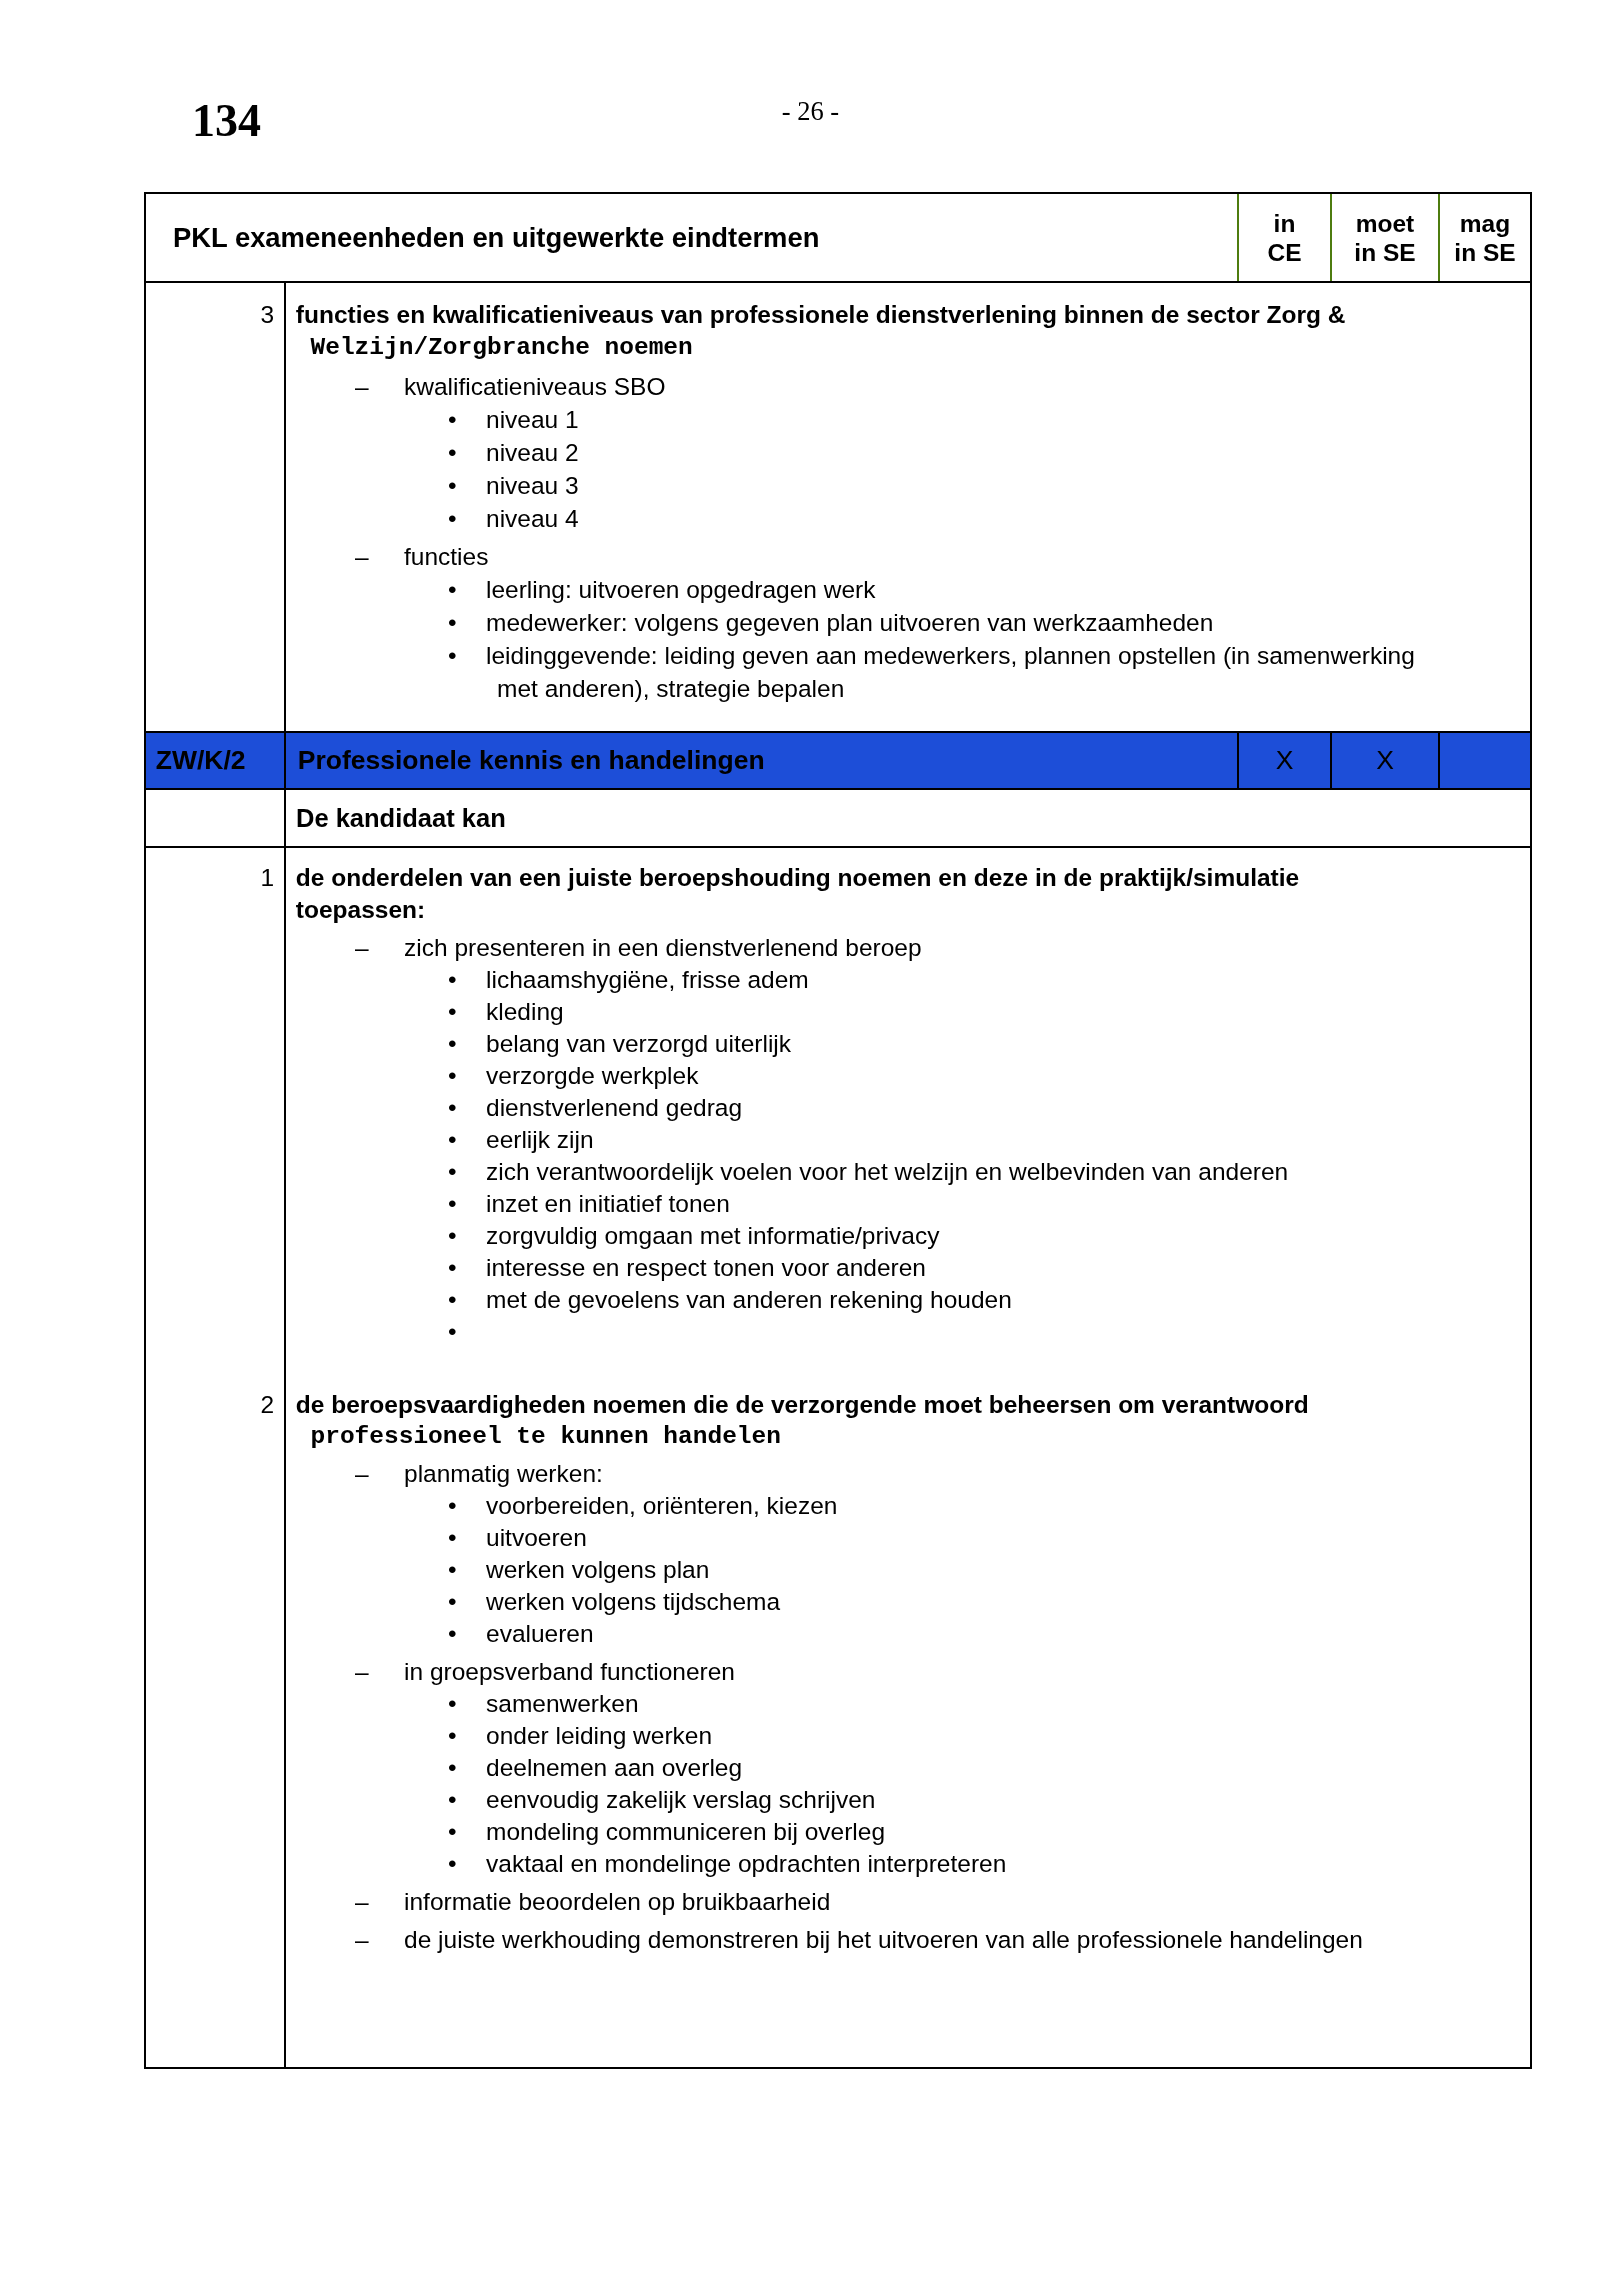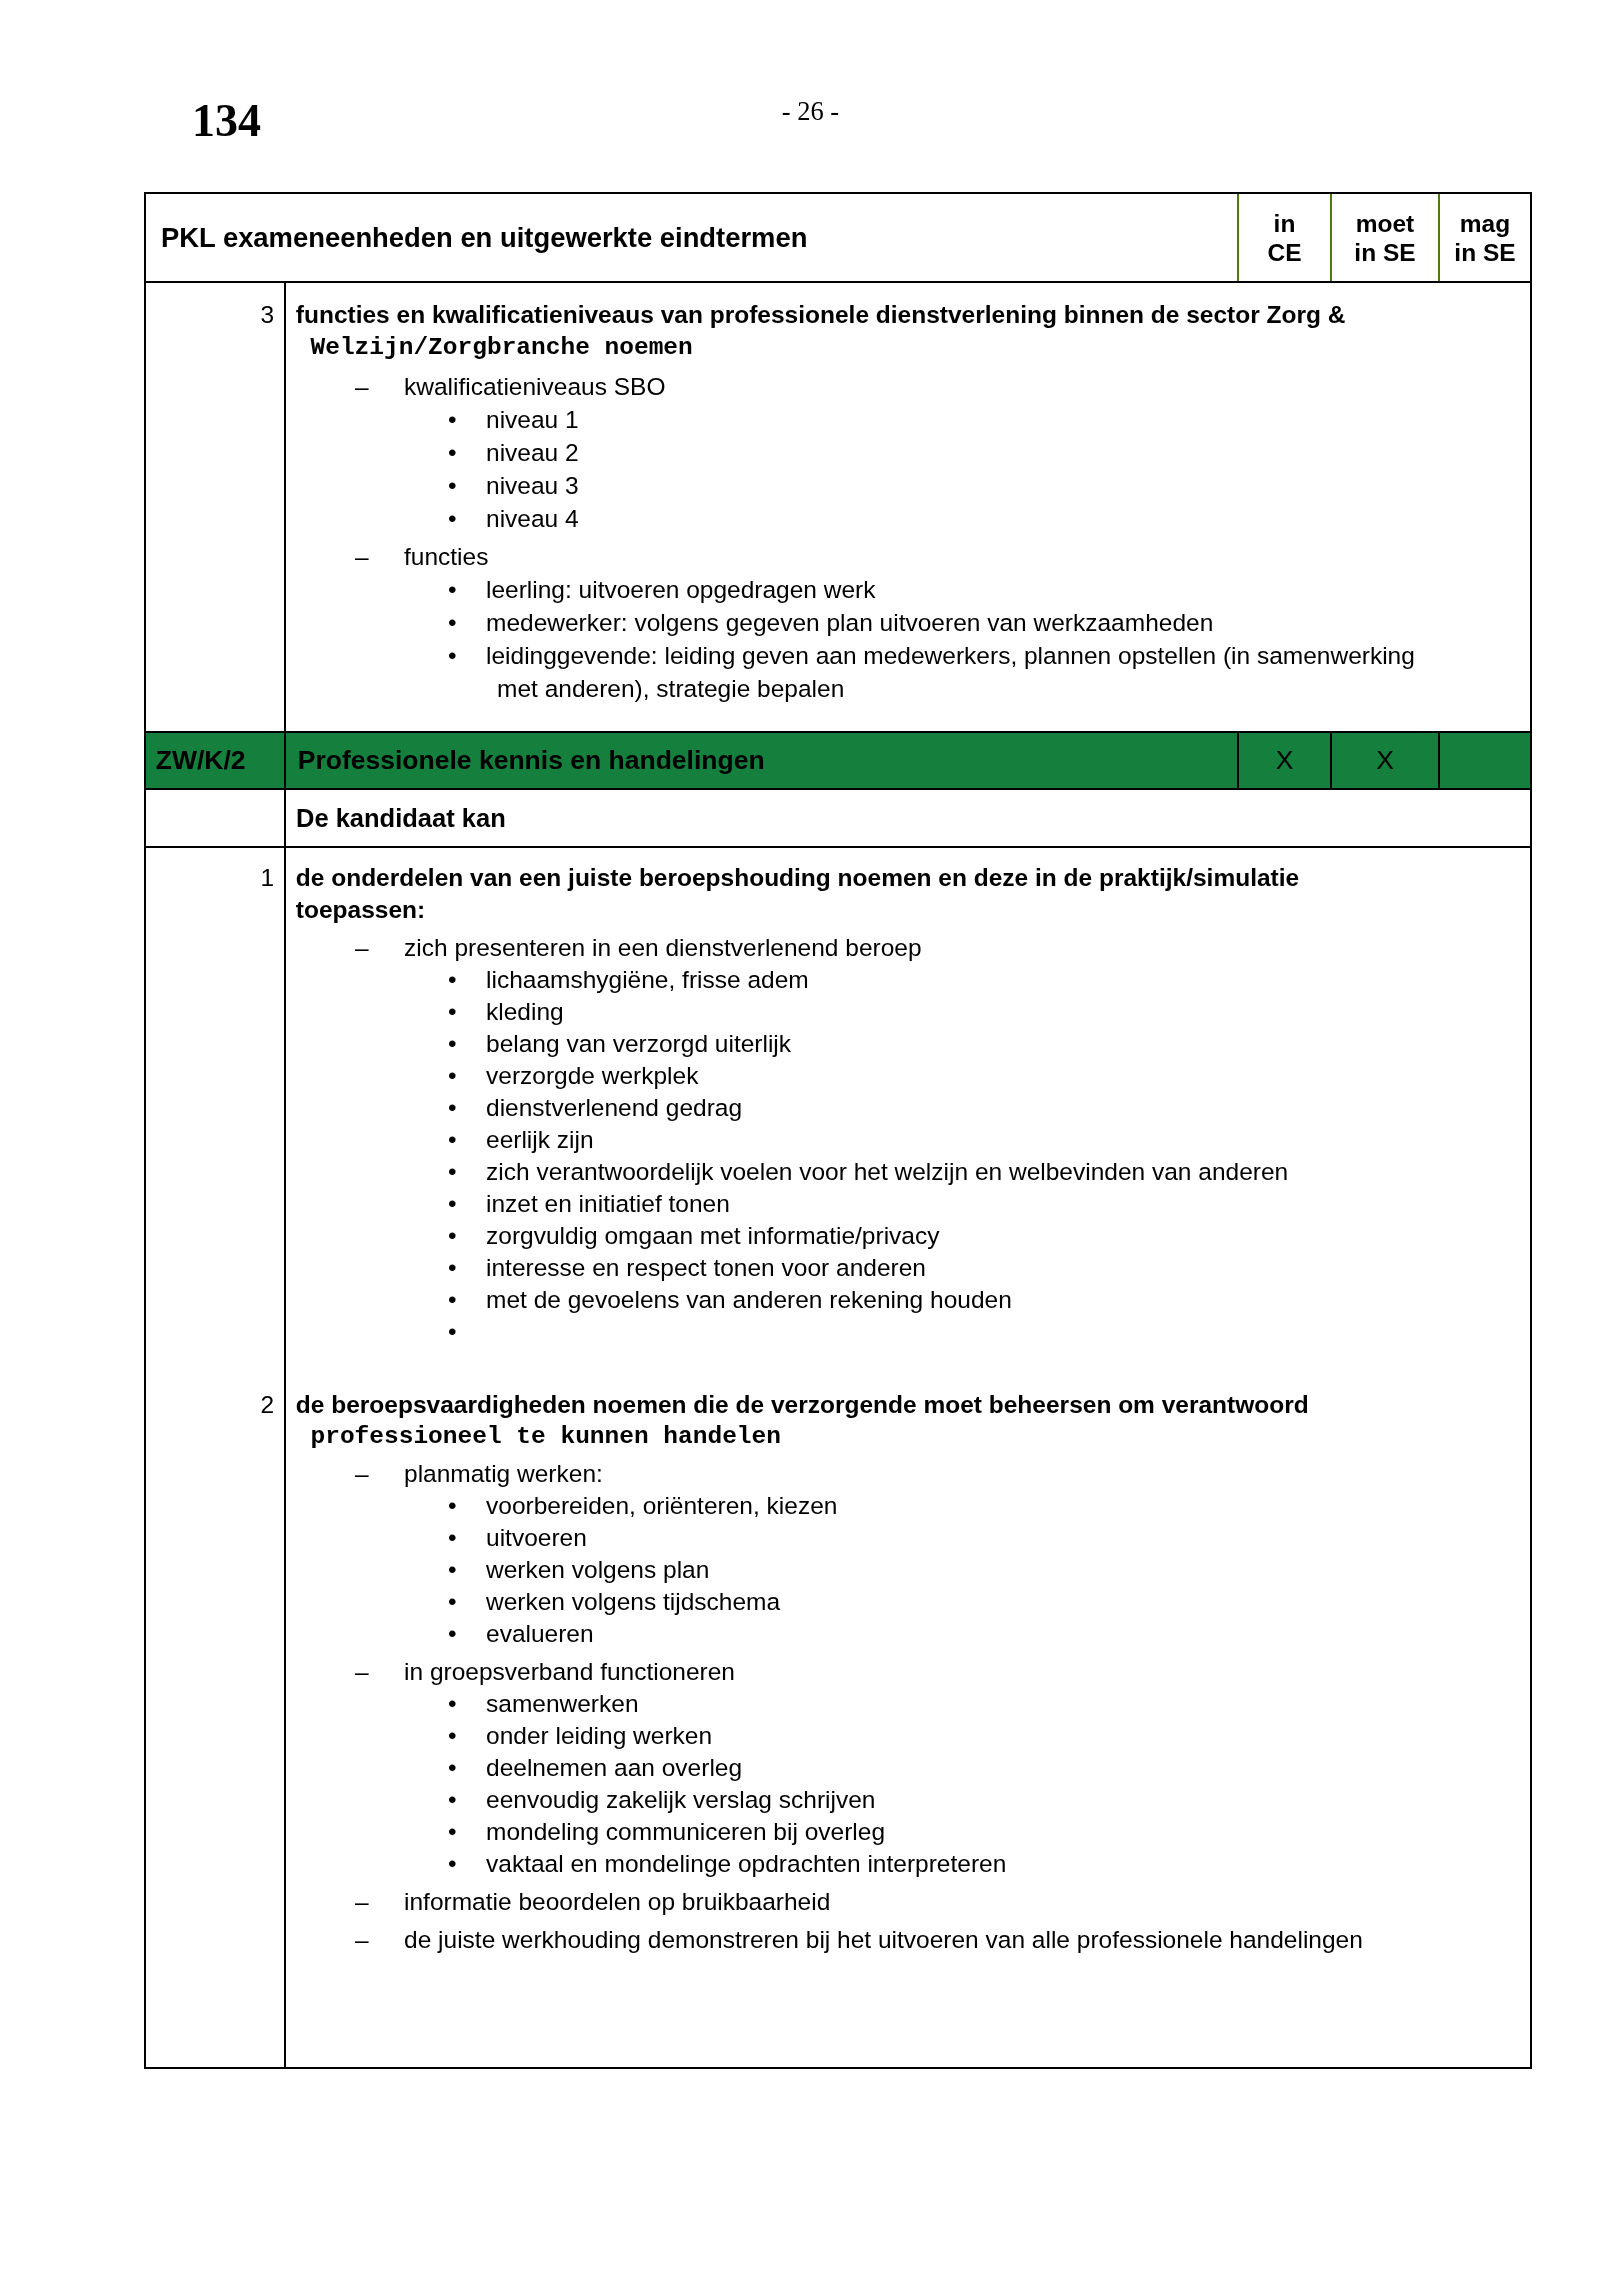--- a/index.html
+++ b/index.html
@@ -26,21 +26,21 @@
   .doc-table{
     position:absolute;left:144px;top:192px;
     width:1384px;
     border:2.9px solid #000;
     box-sizing:content-box;
   }
   
   .row-header{height:87px;display:flex;border-bottom:2.9px solid #000;}
   .hd-title{
     width:1091px;box-sizing:border-box;flex:none;
-    display:flex;align-items:center;padding-left:15px;
+    display:flex;align-items:center;padding-left:27px;
     font-weight:bold;font-size:27.4px;
   }
   .hd-col{
     box-sizing:border-box;flex:none;
     border-left:2px solid #4d7c0f;
     display:flex;flex-direction:column;justify-content:center;
     text-align:center;font-weight:bold;font-size:24.5px;line-height:29px;
   }
   .hd-col.c1{width:93px;}
   .hd-col.c2{width:108px;}
@@ -183,21 +183,21 @@
               <span>leidinggevende: leiding geven aan medewerkers, plannen opstellen (in samenwerking</span>
             </span>
           </div>
           <div class="line bullet-wrap">
             <span class="num"></span>
             <span class="txt">met anderen), strategie bepalen</span>
           </div>
         </div>
     </div>
 
-    <div class="row-unit" id="unit-row" style="background: #15803d;">
+    <div class="row-unit" id="unit-row" style="background: #1d4ed8;">
       <div class="unit-code">ZW/K/2</div>
       <div class="unit-title">Professionele kennis en handelingen</div>
       <div class="unit-x c1">X</div>
       <div class="unit-x c2">X</div>
       <div class="unit-x c3"></div>
     </div>
 
     <div class="row-plain">
       <div class="col-divider"></div>
       <div class="txt">De kandidaat kan</div>

